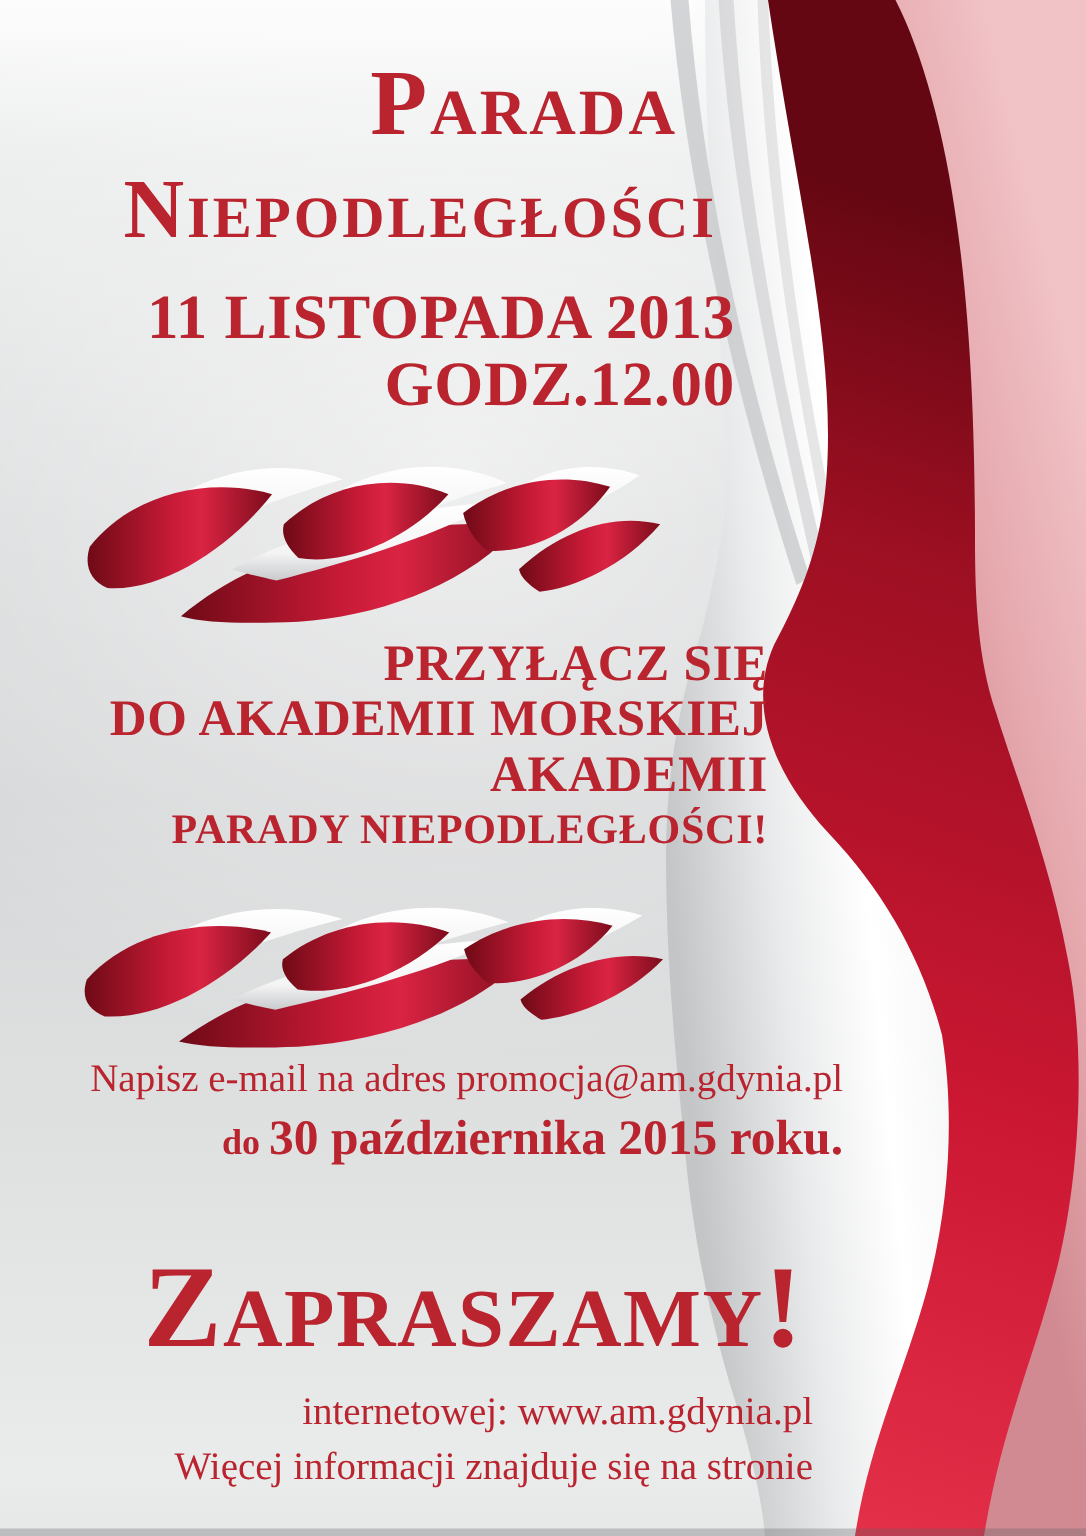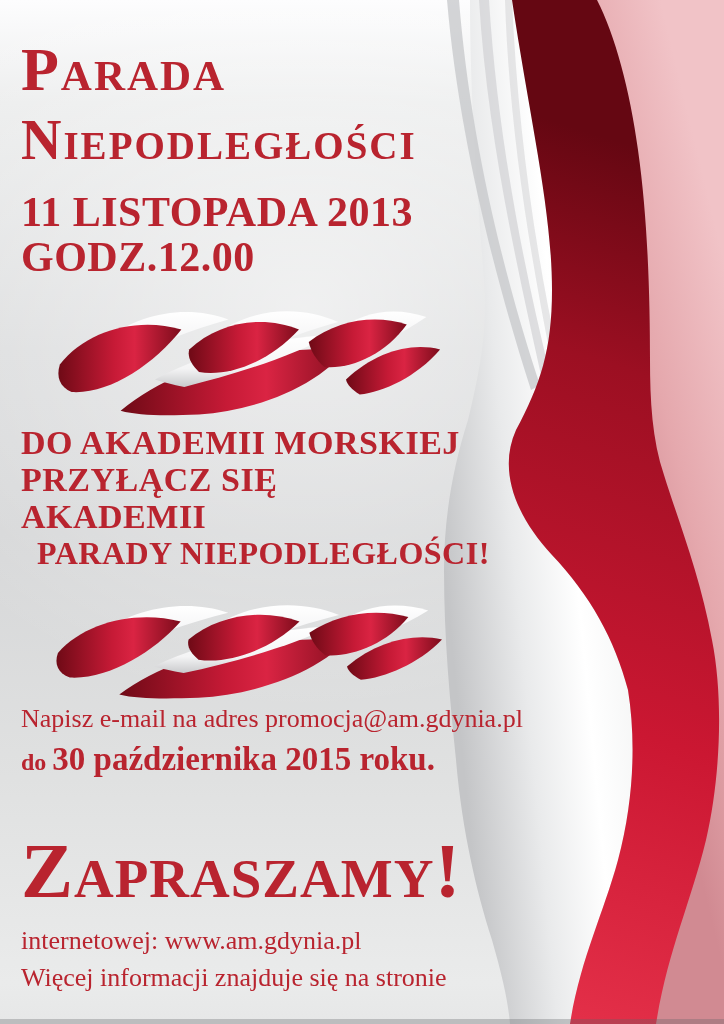--- a/index.html
+++ b/index.html
@@ -7,27 +7,27 @@
     position:relative;
     width:724px;height:1024px;
     margin:0 auto;
     overflow:hidden;
     font-family:"Liberation Serif","DejaVu Serif",serif;
     background:
       radial-gradient(ellipse 90% 55% at 42% 30%, rgba(255,255,255,0.55), rgba(255,255,255,0) 72%),
       linear-gradient(180deg,#fdfdfe 0%,#eceded 10%,#dadbdc 34%,#d6d7d8 52%,#e0e1e1 76%,#eaebeb 96%,#e6e7e7 100%);
   }
   .art{position:absolute;left:0;top:0;z-index:1;}
-  .txt{position:absolute;z-index:3;text-align:left;color:#b9242f;margin-left:21px;}
+  .txt{position:absolute;z-index:3;text-align:right;color:#b9242f;}
   .title-sc{font-variant:small-caps;font-weight:700;}
   .t1{left:0;top:34px;width:452px;font-size:62px;letter-spacing:2px;}
   .t2{left:0;top:108px;width:478px;font-size:56px;letter-spacing:2px;}
   .dates{left:0;top:190px;width:490px;font-size:42px;font-weight:700;line-height:45px;letter-spacing:0.5px;}
   .join{left:0;top:424px;width:512px;font-size:34px;font-weight:700;line-height:37px;letter-spacing:0.5px;}
-  .join .big{font-size:32px;padding-left:16px;}
+  .join .big{font-size:28px;padding-left:16px;}
   .contact{left:0;top:702px;width:562px;font-size:26px;line-height:34px;}
   .deadline{font-size:33px;font-weight:700;line-height:46px;}
   .deadline .small{font-size:24px;font-weight:700;}
   .closing{left:0;top:826px;width:536px;font-size:78px;letter-spacing:1px;}
   .footer{left:0;top:922px;width:542px;font-size:26px;line-height:37px;}
   .bottom-edge{position:absolute;left:0;bottom:0;width:100%;height:5px;
     background:rgba(96,98,104,0.32);z-index:4;}
 </style>
 </head>
 <body>
@@ -123,22 +123,22 @@
 
   <div class="txt t1 title-sc">Parada</div>
   <div class="txt t2 title-sc">Niepodległości</div>
 
   <div class="txt dates">
     <div>11 LISTOPADA 2013</div>
     <div>GODZ.12.00</div>
   </div>
 
   <div class="txt join">
+    <div>PRZYŁĄCZ SIĘ</div>
     <div>DO AKADEMII MORSKIEJ</div>
-    <div>PRZYŁĄCZ SIĘ</div>
     <div>AKADEMII</div>
     <div class="big">PARADY NIEPODLEGŁOŚCI!</div>
   </div>
 
   <div class="txt contact">
     <div>Napisz e-mail na adres promocja@am.gdynia.pl</div>
     <div class="deadline"><span class="small">do </span><span>30 października 2015 roku.</span></div>
   </div>
 
   <div class="txt closing title-sc">Zapraszamy!</div>

